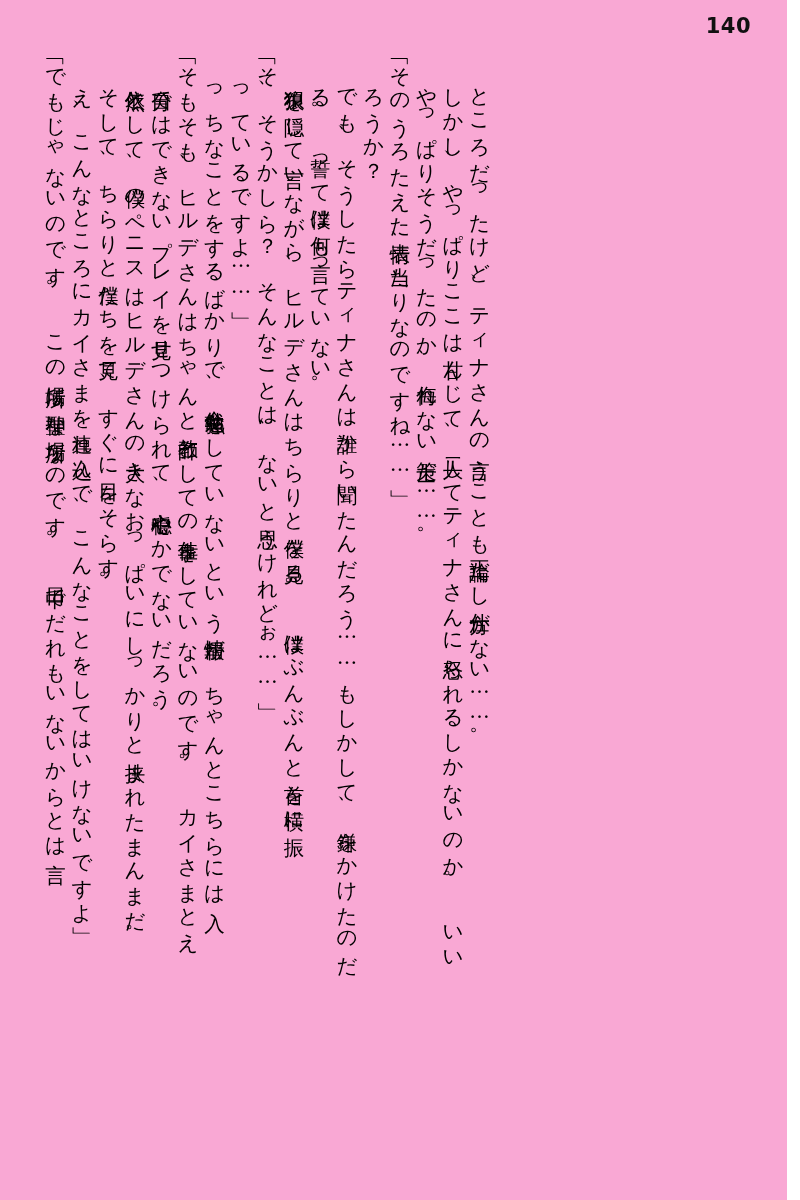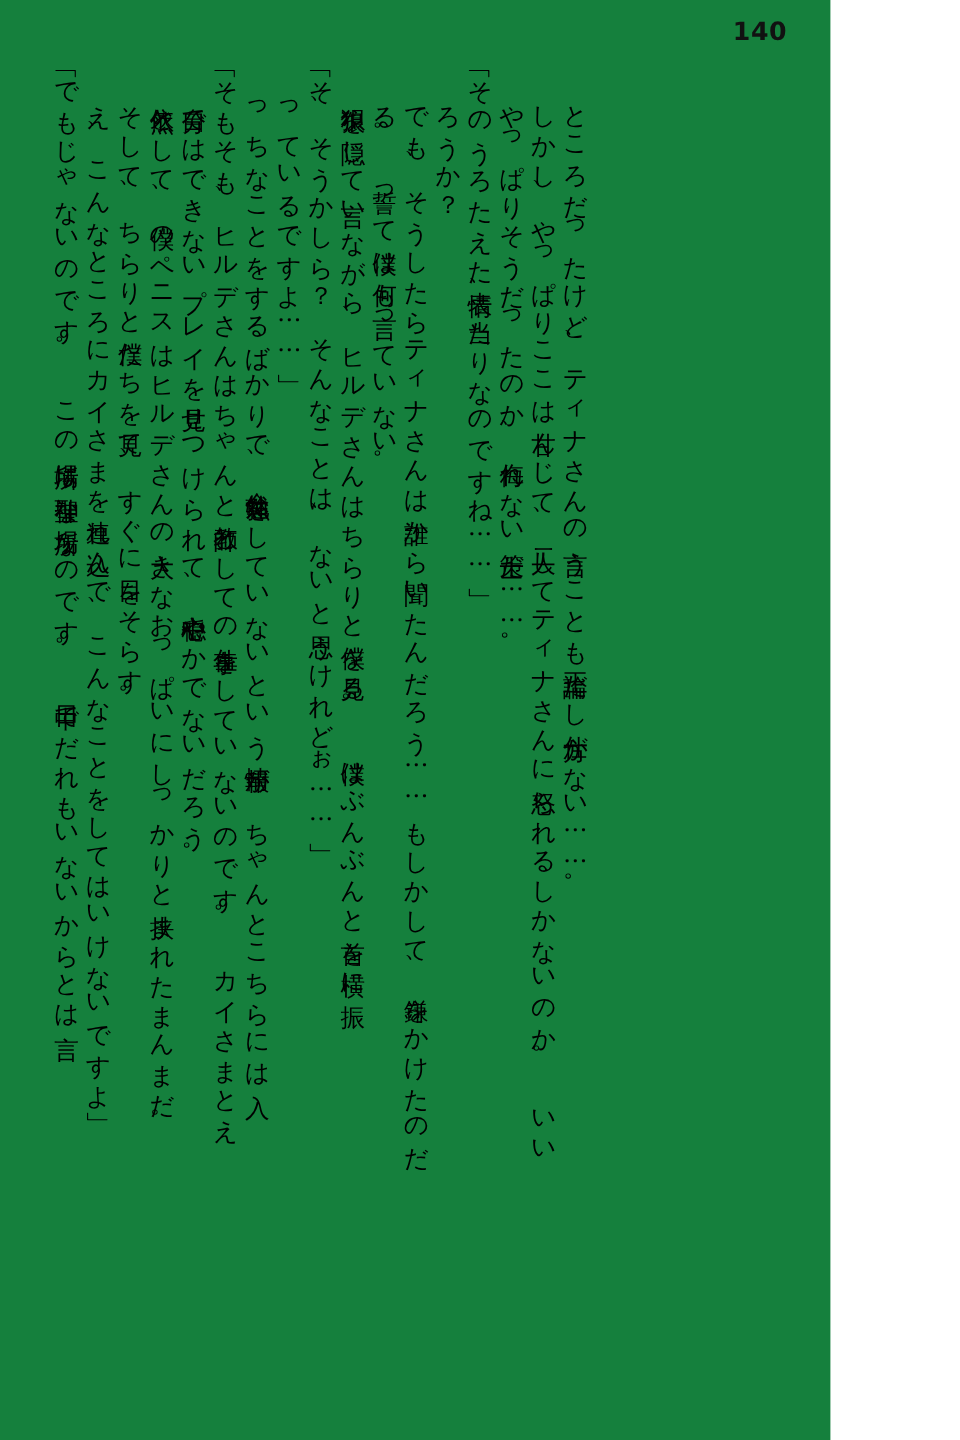--- a/index.html
+++ b/index.html
@@ -11,23 +11,24 @@
     width: 800px;
     height: 1200px;
     font-family: "DejaVu Serif", "Liberation Serif", serif;
     color: #000000;
     position: relative;
     overflow: hidden;
   }
   .page {
     position: absolute;
     inset: 0;
-    width: 692px;
+    width: 764px;
     height: 1200px;
-    background: #15803d;
+    background: #f9a8d4;
+    padding-left: 23px;
   }
   .page-number {
     position: absolute;
     top: 14px;
     right: 36px;
     font-family: "DejaVu Sans", "Liberation Sans", sans-serif;
     font-size: 21px;
     font-weight: bold;
     letter-spacing: 0.5px;
     color: #111;

